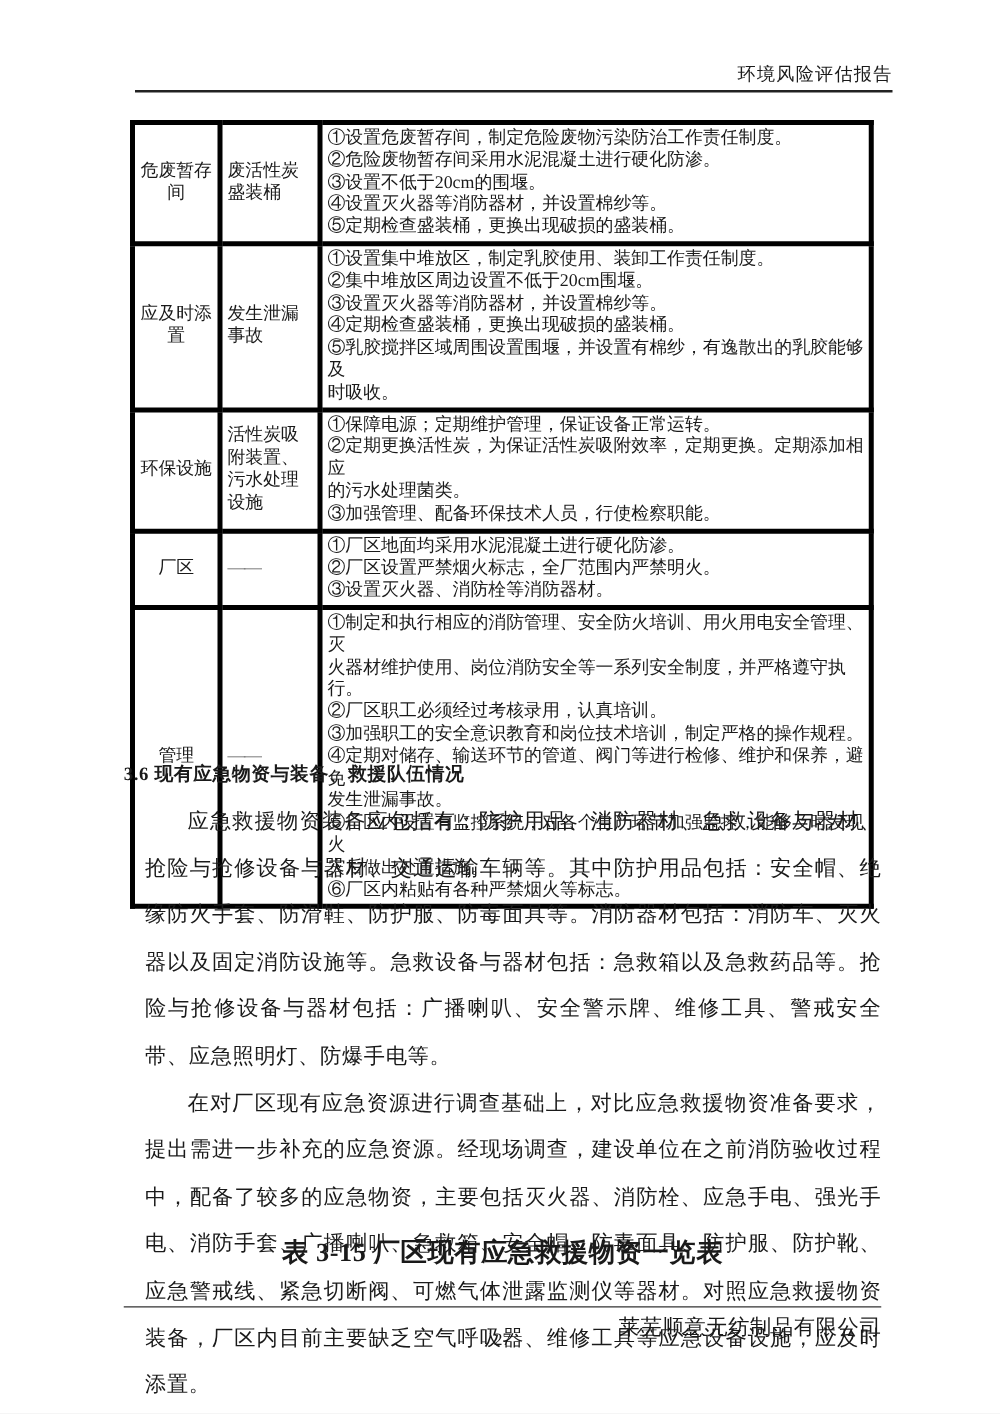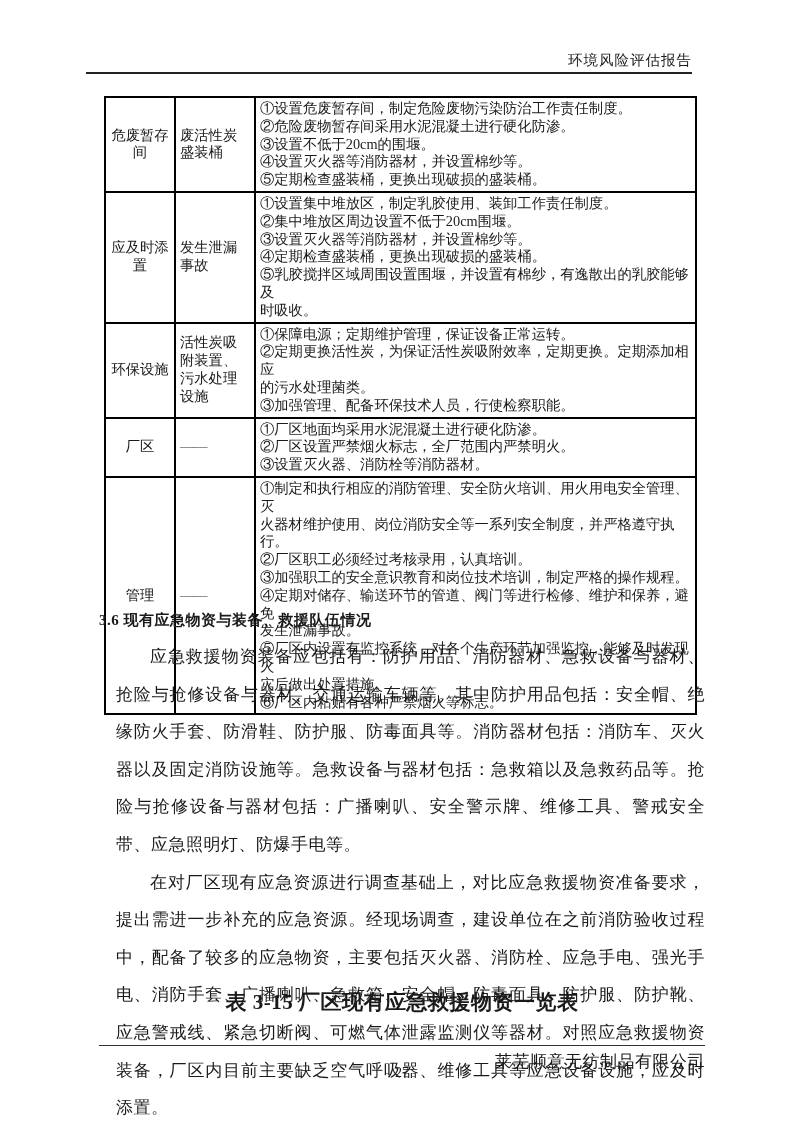--- a/index.html
+++ b/index.html
@@ -8,21 +8,21 @@
     position: relative;
     width: 800px; height: 1131px;
     margin: 0 auto;
     background: #ffffff;
     font-family: "Liberation Serif", "DejaVu Serif", serif;
     color: #1a1a1a;
     overflow: hidden;
   }
   
   .header {
-    position: absolute; top: 50px; left: 86px; width: 606px;
+    position: absolute; top: 50px; left: 108px; width: 606px;
   }
   .header-title {
     text-align: right;
     font-size: 14.5px;
     line-height: 20px;
     letter-spacing: 1px;
   }
   .header-rule {
     margin-top: 2px;
     border-bottom: 2px solid #222;
@@ -30,21 +30,21 @@
   
   .tbl-wrap { position: absolute; top: 96px; left: 104px; }
   table.measures-table {
     border-collapse: collapse;
     table-layout: fixed;
     width: 591px;
     border: 2px solid #000;
     background: #fff;
   }
   table.measures-table td {
-    border: 2px solid #000000;
+    border: 4px solid #000000;
     font-size: 14.3px;
     line-height: 17.8px;
     vertical-align: middle;
     padding: 2px 4px;
   }
   td.cell-area   { width: 70px;  text-align: center; }
   td.cell-equip  { width: 80px;  text-align: left; }
   td.cell-meas   { width: 441px; text-align: left; white-space: pre-line; padding: 2px 6px; }
   .dash { color: #6e6e6e; letter-spacing: -1px; }
   

